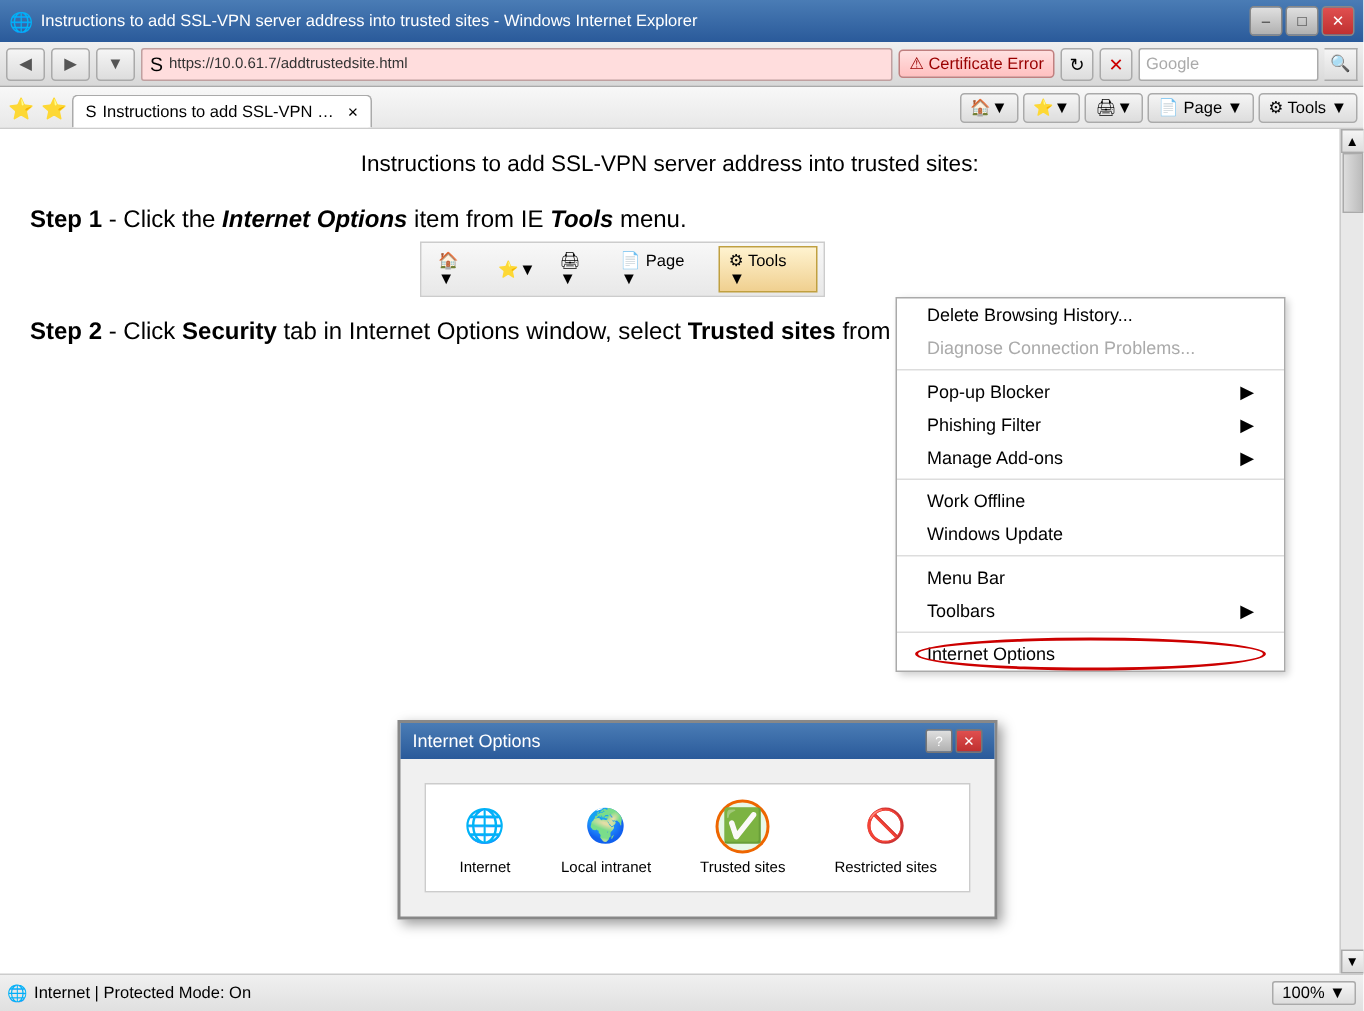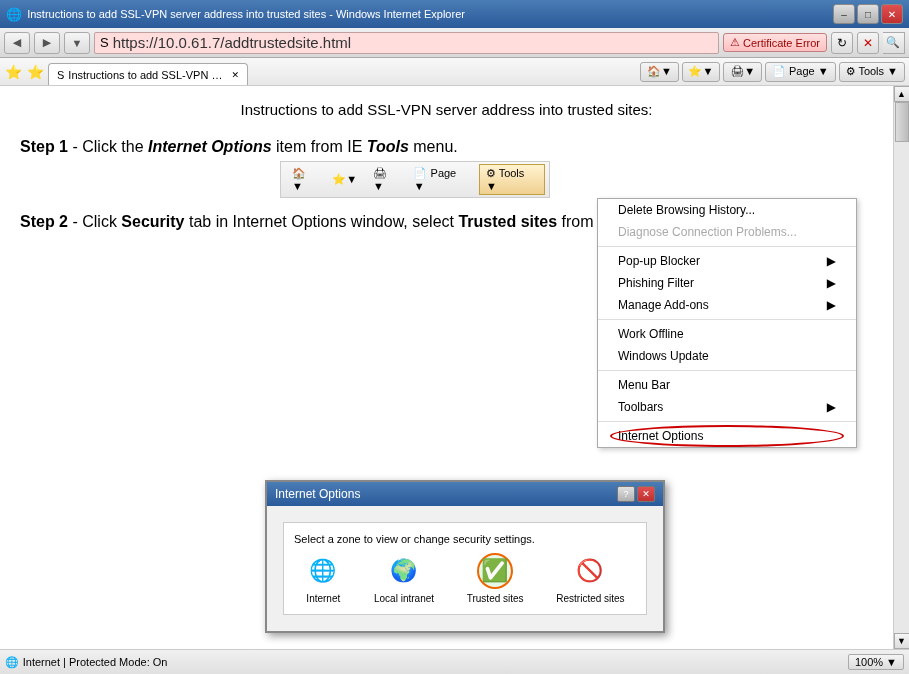--- a/index.html
+++ b/index.html
@@ -50,21 +50,21 @@
       flex: 1;
       height: 22px;
       background: #ffdddd;
       border: 1px solid #c0a0a0;
       display: flex; align-items: center;
       padding: 0 5px;
       border-radius: 2px;
       font-size: 11px;
     }
     .addr-icon { margin-right: 4px; font-size: 13px; }
-    .addr-text { flex: 1; font-size: 15px; color: #333; }
+    .addr-text { flex: 1; font-size: 10px; color: #333; }
     .cert-error {
       background: linear-gradient(to bottom, #ffe0e0, #ffc0c0);
       border: 1px solid #c08080;
       border-radius: 3px;
       padding: 2px 6px;
       font-size: 11px;
       color: #990000;
       display: flex; align-items: center; gap: 3px;
     }
     .refresh-btn {
@@ -357,20 +357,23 @@
   <div class="addr-input-wrap">
     <span class="addr-icon">S</span>
     <span class="addr-text">https://10.0.61.7/addtrustedsite.html</span>
   </div>
   <div class="cert-error">
     <span>⚠</span>
     <span>Certificate Error</span>
   </div>
   <div class="refresh-btn">↻</div>
   <div class="stop-btn">✕</div>
+  <div class="search-box">
+    <span style="color:#aaa;font-size:11px;">Google</span>
+  </div>
   <div class="search-btn">🔍</div>
 </div>
 
 <div class="toolbar">
   <div class="star-btn">⭐</div>
   <div class="star-btn" style="color:#888;">⭐</div>
   <div class="tab-strip">
     <div class="tab active">
       <span>S</span>
       <span style="max-width:200px;overflow:hidden;text-overflow:ellipsis;white-space:nowrap;">Instructions to add SSL-VPN server address into tr...</span>
@@ -472,21 +475,20 @@
         <span>Internet Options</span>
         <div class="dialog-title-btns">
           <div class="dialog-btn">?</div>
           <div class="dialog-btn close">✕</div>
         </div>
       </div>
 
 
       <div style="padding:8px;">
         <div class="dialog-content">
-          <div class="zone-label">Select a zone to view or change security settings.</div>
           <div class="zones-row">
 
             <div class="zone-item">
               <div class="zone-icon">🌐</div>
               <div class="zone-name">Internet</div>
             </div>
 
             <div class="zone-item">
               <div class="zone-icon">🌍</div>
               <div class="zone-name">Local intranet</div>

